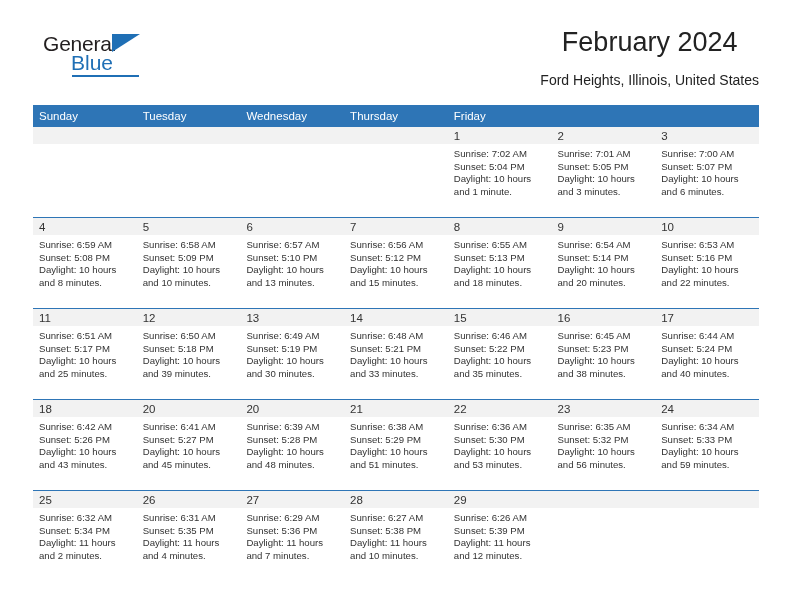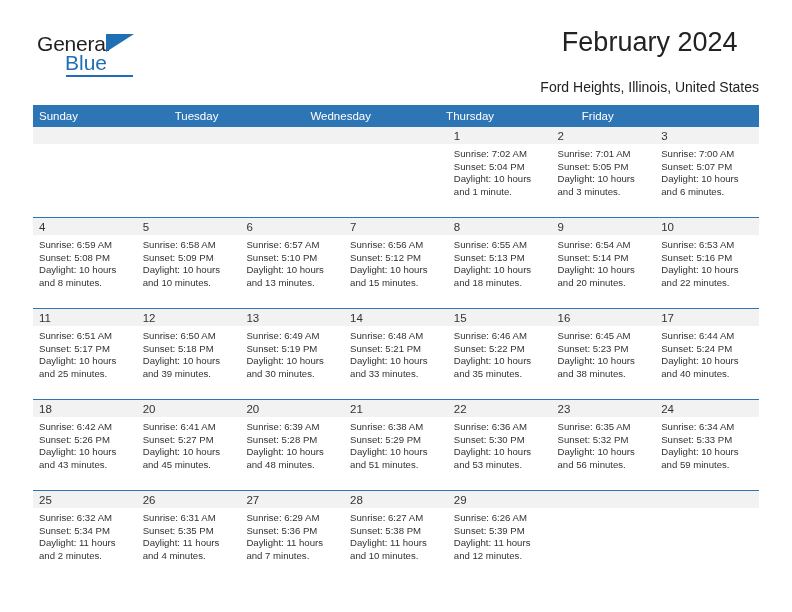--- a/index.html
+++ b/index.html
@@ -24,21 +24,21 @@
   
   .top {
     position: absolute;
     left: 33px;
     top: 26px;
     right: 33px;
     height: 70px;
   }
   .logo {
     position: absolute;
-    left: 4px;
+    left: 10px;
     top: 6px;
     width: 190px;
     height: 52px;
     text-align: center;
   }
   .logo-general {
     position: absolute;
     left: 0;
     top: 0;
     font-size: 21px;
@@ -78,38 +78,37 @@
     top: 0;
     text-align: center;
   }
   .cal-title {
     font-size: 27px;
     color: #222222;
     line-height: 32px;
     white-space: nowrap;
   }
   .cal-subtitle {
-    margin-top: 20px;
+    margin-top: 13px;
     font-size: 14px;
     color: #222222;
     line-height: 18px;
     white-space: nowrap;
   }
 
   
   .calendar {
     position: absolute;
     left: 33px;
     top: 105px;
     width: 726px;
   }
   .cal-row {
     display: flex;
     width: 100%;
-    gap: 32px;
   }
   .cal-head {
     background: #2e75b6;
   }
   .cal-head .cell {
     color: #ffffff;
     font-size: 11.5px;
     padding: 4px 0 4px 6px;
     line-height: 14px;
     box-sizing: border-box;

